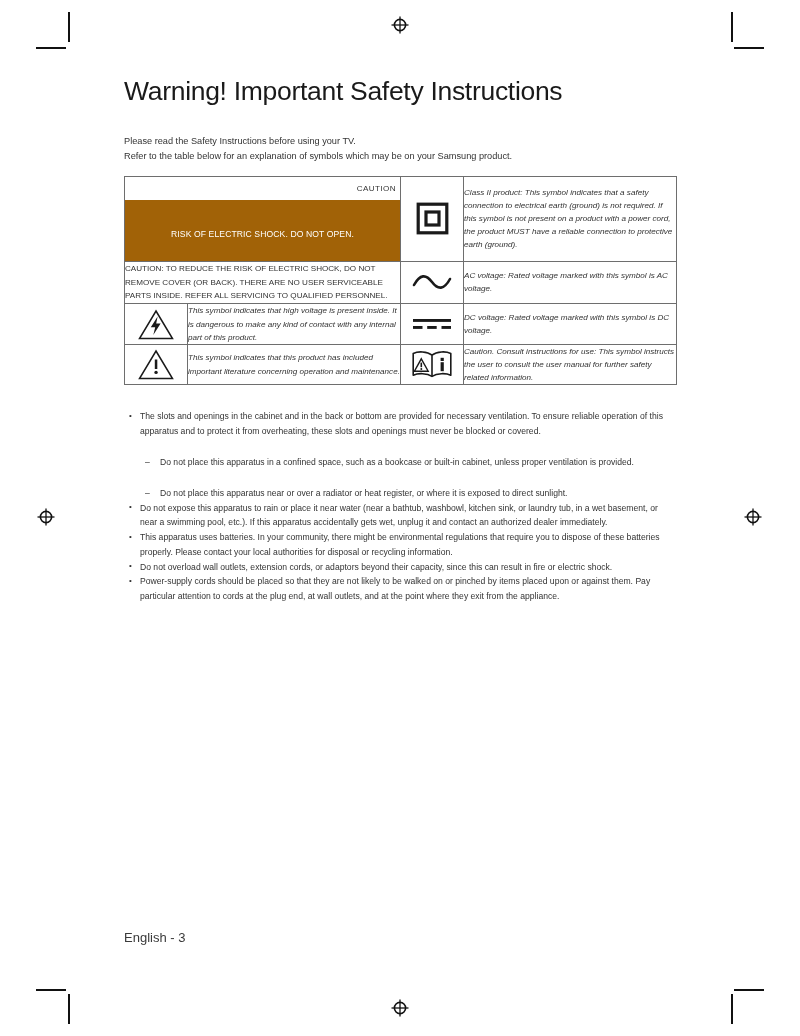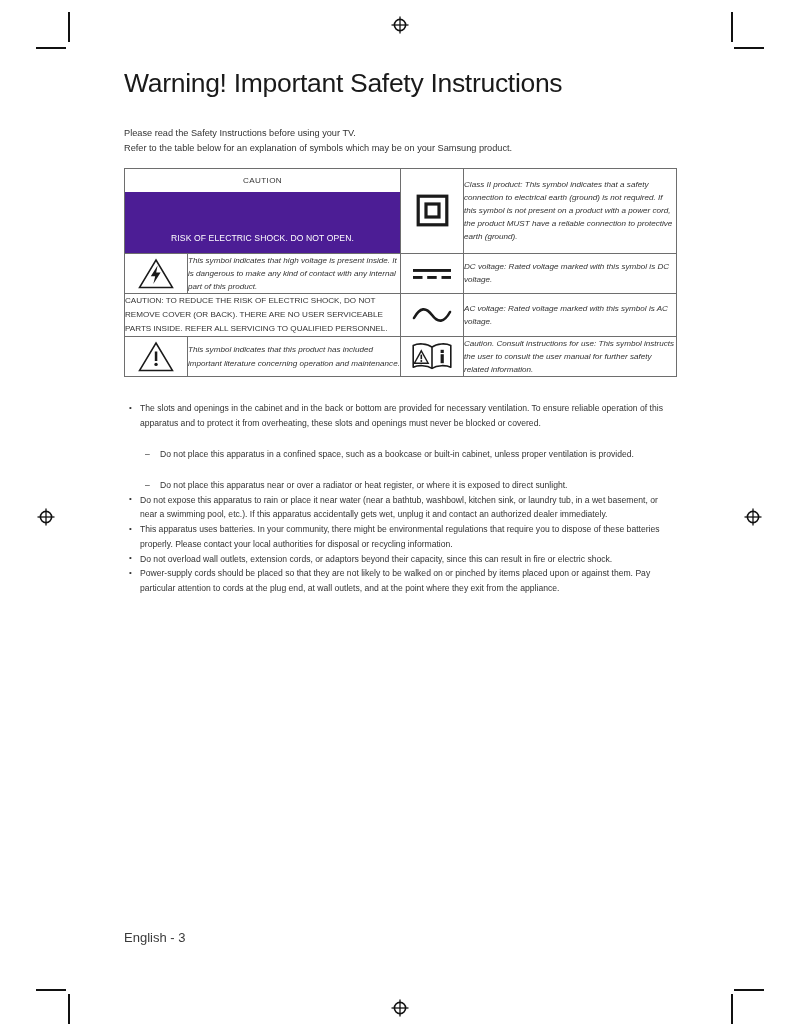--- a/index.html
+++ b/index.html
@@ -19,21 +19,21 @@
   .reg-mark {
     position: absolute;
     width: 18px; height: 18px;
   }
   .reg-mark svg { display: block; }
 
   
   .page {
     position: absolute;
     left: 124px;
-    top: 68px;
+    top: 76px;
     width: 552px;
   }
 
   .page-title {
     font-size: 26.5px;
     font-weight: 400;
     letter-spacing: -0.3px;
     color: #1a1a1a;
     margin: 0 0 26px 0;
     line-height: 1.2;
@@ -71,35 +71,35 @@
     color: #333;
     font-style: italic;
   }
   .cell-text-caps {
     font-size: 8.1px;
     line-height: 1.72;
     padding: 8px 9px;
     color: #333;
   }
   .caution-head {
-    text-align: center;
+    text-align: right;
     font-size: 8.1px;
     padding: 7px 4px;
     letter-spacing: 0.4px;
     color: #333;
   }
   .shock-band {
-    background: #4c1d95;
+    background: #a16207;
     color: #ffffff;
     text-align: center;
     font-size: 8.6px;
     letter-spacing: 0.1px;
     height: 61px;
     line-height: 61px;
-    padding: 16px;
+    padding: 4px;
   }
   .icon-cell {
     text-align: center;
     padding: 6px 2px;
   }
   .icon-cell svg { display: inline-block; vertical-align: middle; }
 
   
   ul.bullets {
     list-style: none;
@@ -227,52 +227,52 @@
             <svg width="33" height="33" viewBox="0 0 33 33">
               <rect x="2.2" y="2.2" width="28.6" height="28.6" fill="none" stroke="#1a1a1a" stroke-width="3.2"></rect>
               <rect x="10" y="10" width="13" height="13" fill="none" stroke="#1a1a1a" stroke-width="3.2"></rect>
             </svg>
           </span>
         </td>
         <td class="cell-text">Class II product: This symbol indicates that a safety connection to electrical earth (ground) is not required. If this symbol is not present on a product with a power cord, the product MUST have a reliable connection to protective earth (ground).</td>
       </tr>
 
       <tr>
+        <td colspan="2" class="cell-text-caps">CAUTION: TO REDUCE THE RISK OF ELECTRIC SHOCK, DO NOT REMOVE COVER (OR BACK). THERE ARE NO USER SERVICEABLE PARTS INSIDE. REFER ALL SERVICING TO QUALIFIED PERSONNEL.</td>
+        <td class="icon-cell">
+          <span>
+            <svg width="42" height="20" viewBox="0 0 42 20">
+              <path d="M3 13 C 9 2, 15 2, 21 10 C 27 18, 33 18, 39 7" fill="none" stroke="#1a1a1a" stroke-width="2.6" stroke-linecap="round"></path>
+            </svg>
+          </span>
+        </td>
+        <td class="cell-text">AC voltage: Rated voltage marked with this symbol is AC voltage.</td>
+      </tr>
+
+      <tr>
         <td class="icon-cell">
           <span>
             <svg width="38" height="33" viewBox="0 0 38 33">
               <polygon points="19,3 35.5,30.5 2.5,30.5" fill="none" stroke="#1a1a1a" stroke-width="1.5"></polygon>
               <path d="M20.6 8.5 L13.8 19.2 L18.2 19.2 L16.3 27 L23.6 15.6 L19.2 15.6 Z" fill="#1a1a1a"></path>
             </svg>
           </span>
         </td>
         <td class="cell-text">This symbol indicates that high voltage is present inside. It is dangerous to make any kind of contact with any internal part of this product.</td>
         <td class="icon-cell">
           <span>
             <svg width="44" height="18" viewBox="0 0 44 18">
               <rect x="3" y="4" width="38" height="2.9" fill="#1a1a1a"></rect>
               <rect x="3" y="11" width="9.5" height="2.9" fill="#1a1a1a"></rect>
               <rect x="17.2" y="11" width="9.5" height="2.9" fill="#1a1a1a"></rect>
               <rect x="31.5" y="11" width="9.5" height="2.9" fill="#1a1a1a"></rect>
             </svg>
           </span>
         </td>
         <td class="cell-text">DC voltage: Rated voltage marked with this symbol is DC voltage.</td>
-      </tr>
-
-      <tr>
-        <td colspan="2" class="cell-text-caps">CAUTION: TO REDUCE THE RISK OF ELECTRIC SHOCK, DO NOT REMOVE COVER (OR BACK). THERE ARE NO USER SERVICEABLE PARTS INSIDE. REFER ALL SERVICING TO QUALIFIED PERSONNEL.</td>
-        <td class="icon-cell">
-          <span>
-            <svg width="42" height="20" viewBox="0 0 42 20">
-              <path d="M3 13 C 9 2, 15 2, 21 10 C 27 18, 33 18, 39 7" fill="none" stroke="#1a1a1a" stroke-width="2.6" stroke-linecap="round"></path>
-            </svg>
-          </span>
-        </td>
-        <td class="cell-text">AC voltage: Rated voltage marked with this symbol is AC voltage.</td>
       </tr>
 
       <tr>
         <td class="icon-cell">
           <span>
             <svg width="38" height="33" viewBox="0 0 38 33">
               <polygon points="19,3 35.5,30.5 2.5,30.5" fill="none" stroke="#1a1a1a" stroke-width="1.5"></polygon>
               <rect x="17.8" y="11.5" width="2.5" height="9.5" fill="#1a1a1a"></rect>
               <circle cx="19.05" cy="24.4" r="1.7" fill="#1a1a1a"></circle>
             </svg>

